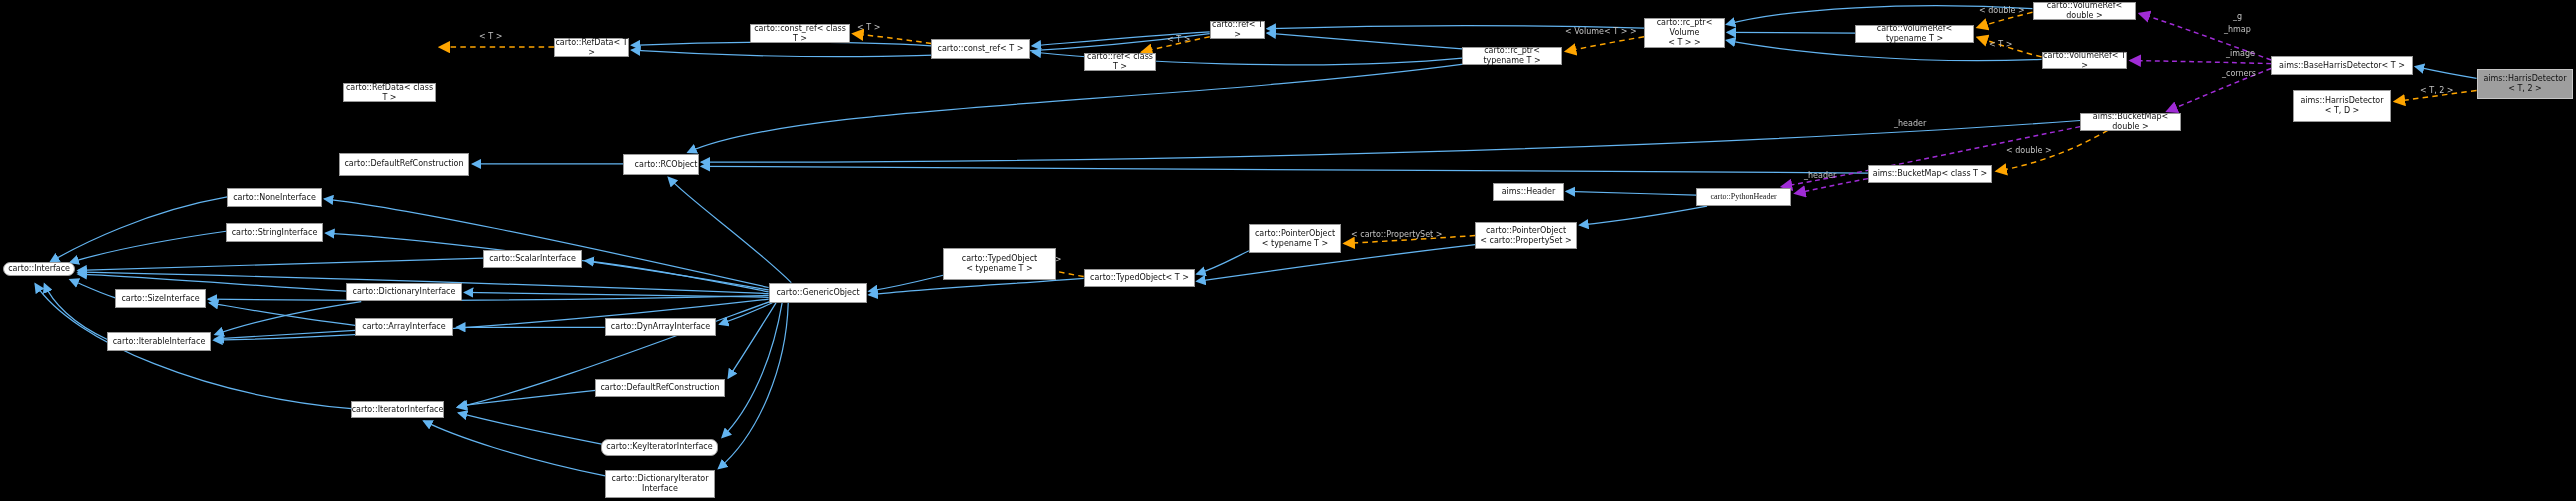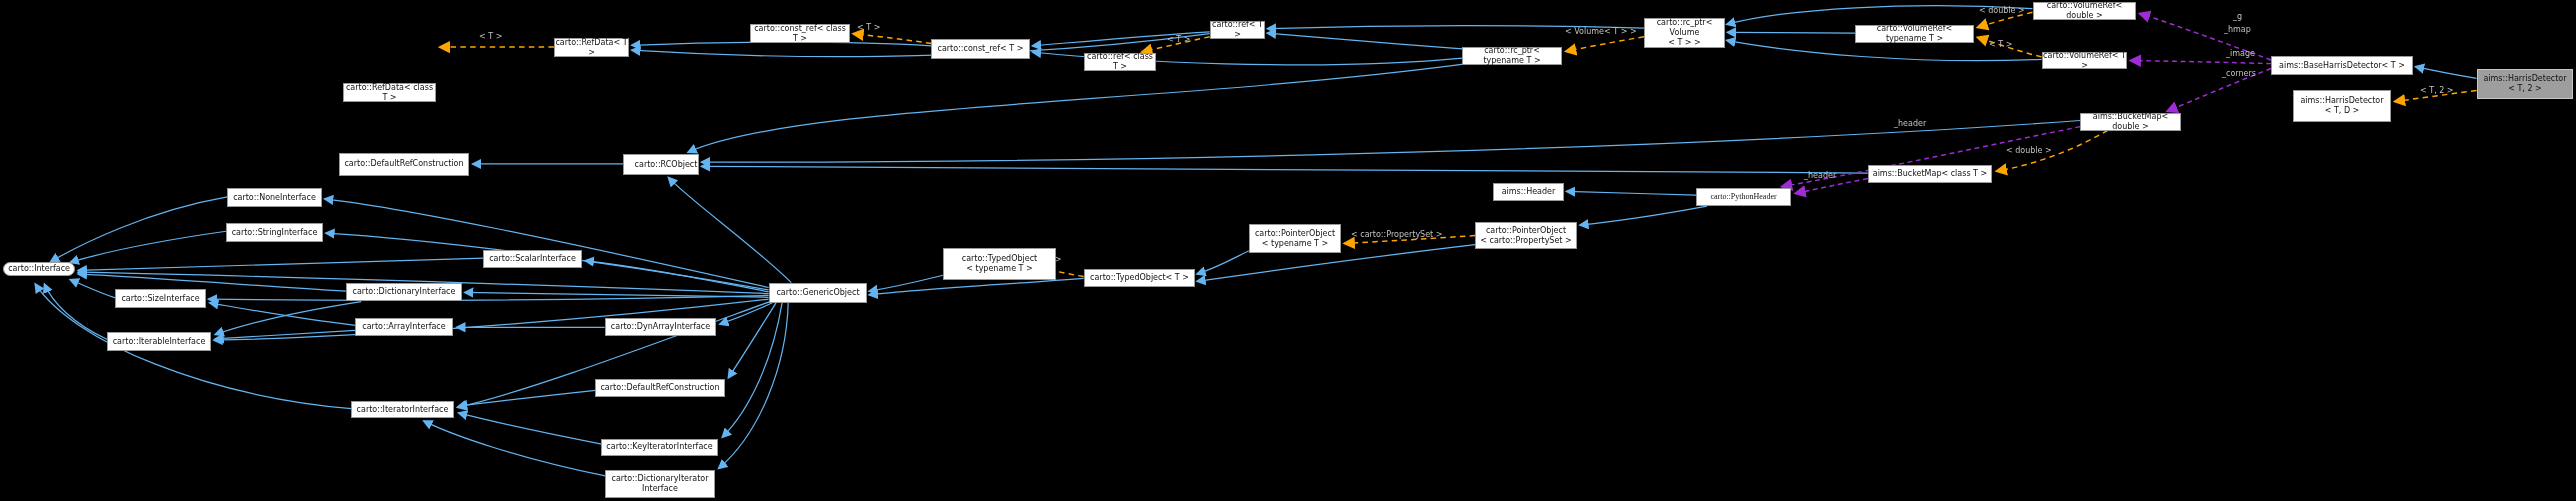--- a/index.html
+++ b/index.html
@@ -134,22 +134,22 @@
   <div class="node" style="left:605px;top:318px;width:111px;height:18.4px;">carto::DynArrayInterface</div>
   <div class="node" style="left:769px;top:283px;width:98px;height:20px;">carto::GenericObject</div>
   <div class="node" style="left:943px;top:248px;width:113px;height:32px;">carto::TypedObject
 &lt; typename T &gt;</div>
   <div class="node" style="left:1084px;top:269px;width:111px;height:18.4px;">carto::TypedObject&lt; T &gt;</div>
   <div class="node" style="left:1249px;top:224px;width:92px;height:29px;">carto::PointerObject
 &lt; typename T &gt;</div>
   <div class="node" style="left:1475px;top:222px;width:102px;height:27px;">carto::PointerObject
 &lt; carto::PropertySet &gt;</div>
   <div class="node" style="left:595px;top:379px;width:130px;height:18px;">carto::DefaultRefConstruction</div>
-  <div class="node" style="left:351px;top:401px;width:103px;height:17px;">carto::IteratorInterface</div>
-  <div class="node" style="left:601px;top:439px;width:117px;height:16.5px;">carto::KeyIteratorInterface</div>
+  <div class="node" style="left:351px;top:401px;width:93px;height:17px;">carto::IteratorInterface</div>
+  <div class="node" style="left:601px;top:439px;width:117px;height:16.5px;border-radius:7px;">carto::KeyIteratorInterface</div>
   <div class="node" style="left:605px;top:470px;width:110px;height:28px;">carto::DictionaryIterator
 Interface</div>
 
   <div class="elabel" style="left:479px;top:32px;">&lt; T &gt;</div>
   <div class="elabel" style="left:857px;top:23px;">&lt; T &gt;</div>
   <div class="elabel" style="left:1167px;top:35px;">&lt; T &gt;</div>
   <div class="elabel" style="left:1565px;top:27px;">&lt; Volume&lt; T &gt; &gt;</div>
   <div class="elabel" style="left:1979px;top:5.5px;">&lt; double &gt;</div>
   <div class="elabel" style="left:1989px;top:40px;">&lt; T &gt;</div>
   <div class="elabel" style="left:2006px;top:146px;">&lt; double &gt;</div>

